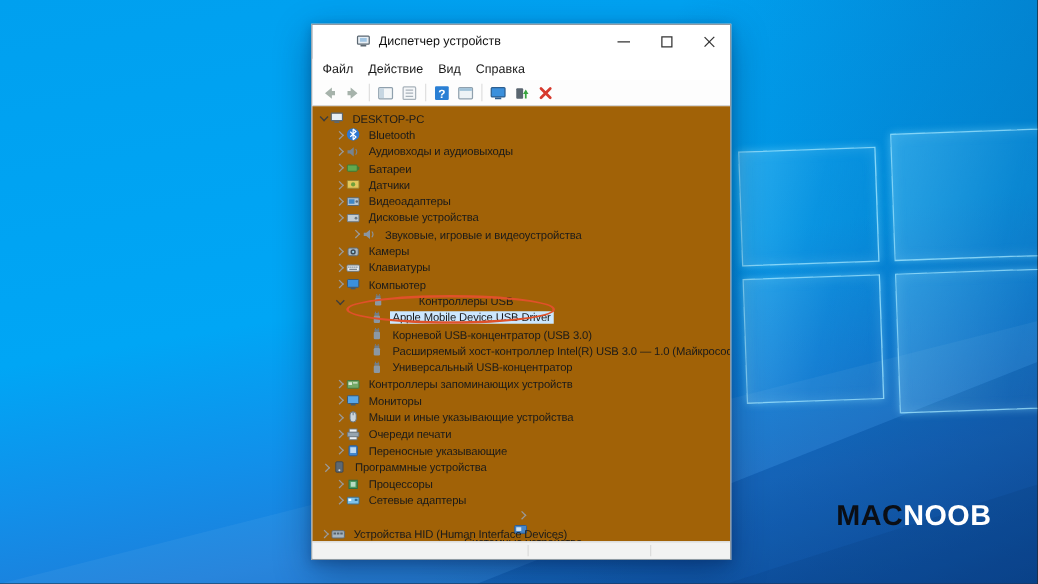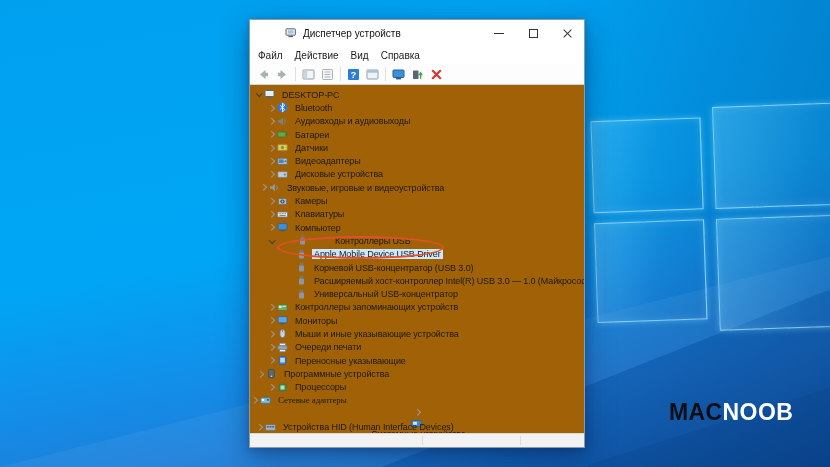--- a/index.html
+++ b/index.html
@@ -298,21 +298,21 @@
             <span class="chev collapsed"></span>
           </span>
           <span class="ticon">
             <svg viewBox="0 0 11 11">
               <rect x="0.8" y="2.6" width="9.4" height="5.8" rx="0.7" fill="#c2ccd4" stroke="#6b7883" stroke-width="0.8"></rect>
               <circle cx="7.8" cy="5.5" r="1.1" fill="#6b7883"></circle>
             </svg>
           </span>
           <span class="tlabel">Дисковые устройства</span>
         </div>
-        <div class="trow" style="padding-left: 9px;">
+        <div class="trow" style="padding-left: 30px;">
           <span class="chevbox">
             <span class="chev collapsed"></span>
           </span>
           <span class="ticon">
             <svg viewBox="0 0 11 11">
               <path d="M1 4.2 H3 L6 1.8 V9.2 L3 6.8 H1 Z" fill="#8a96a2"></path>
               <path d="M7.5 3.2 Q9.3 5.5 7.5 7.8" stroke="#8a96a2" stroke-width="0.9" fill="none"></path>
             </svg>
           </span>
           <span class="tlabel">Звуковые, игровые и видеоустройства</span>
@@ -496,21 +496,21 @@
             <span class="chev collapsed"></span>
           </span>
           <span class="ticon">
             <svg viewBox="0 0 11 11">
               <rect x="2.2" y="2.2" width="6.6" height="6.6" fill="#4c9d62" stroke="#2f6e42" stroke-width="0.8"></rect>
               <rect x="3.6" y="3.6" width="3.8" height="3.8" fill="#b9dcc3"></rect>
             </svg>
           </span>
           <span class="tlabel">Процессоры</span>
         </div>
-        <div class="trow" style=" font-family: Liberation Serif, serif;">
+        <div class="trow" style="padding-left: 17px;">
           <span class="chevbox">
             <span class="chev collapsed"></span>
           </span>
           <span class="ticon">
             <svg viewBox="0 0 11 11">
               <rect x="0.8" y="2.8" width="9.4" height="5.4" rx="0.7" fill="#7fc3ec" stroke="#41718f" stroke-width="0.8"></rect>
               <rect x="1.8" y="4" width="2.2" height="1.8" fill="#ffffff"></rect>
               <rect x="6.8" y="4" width="2.2" height="1.8" fill="#2f6e93"></rect>
             </svg>
           </span>

